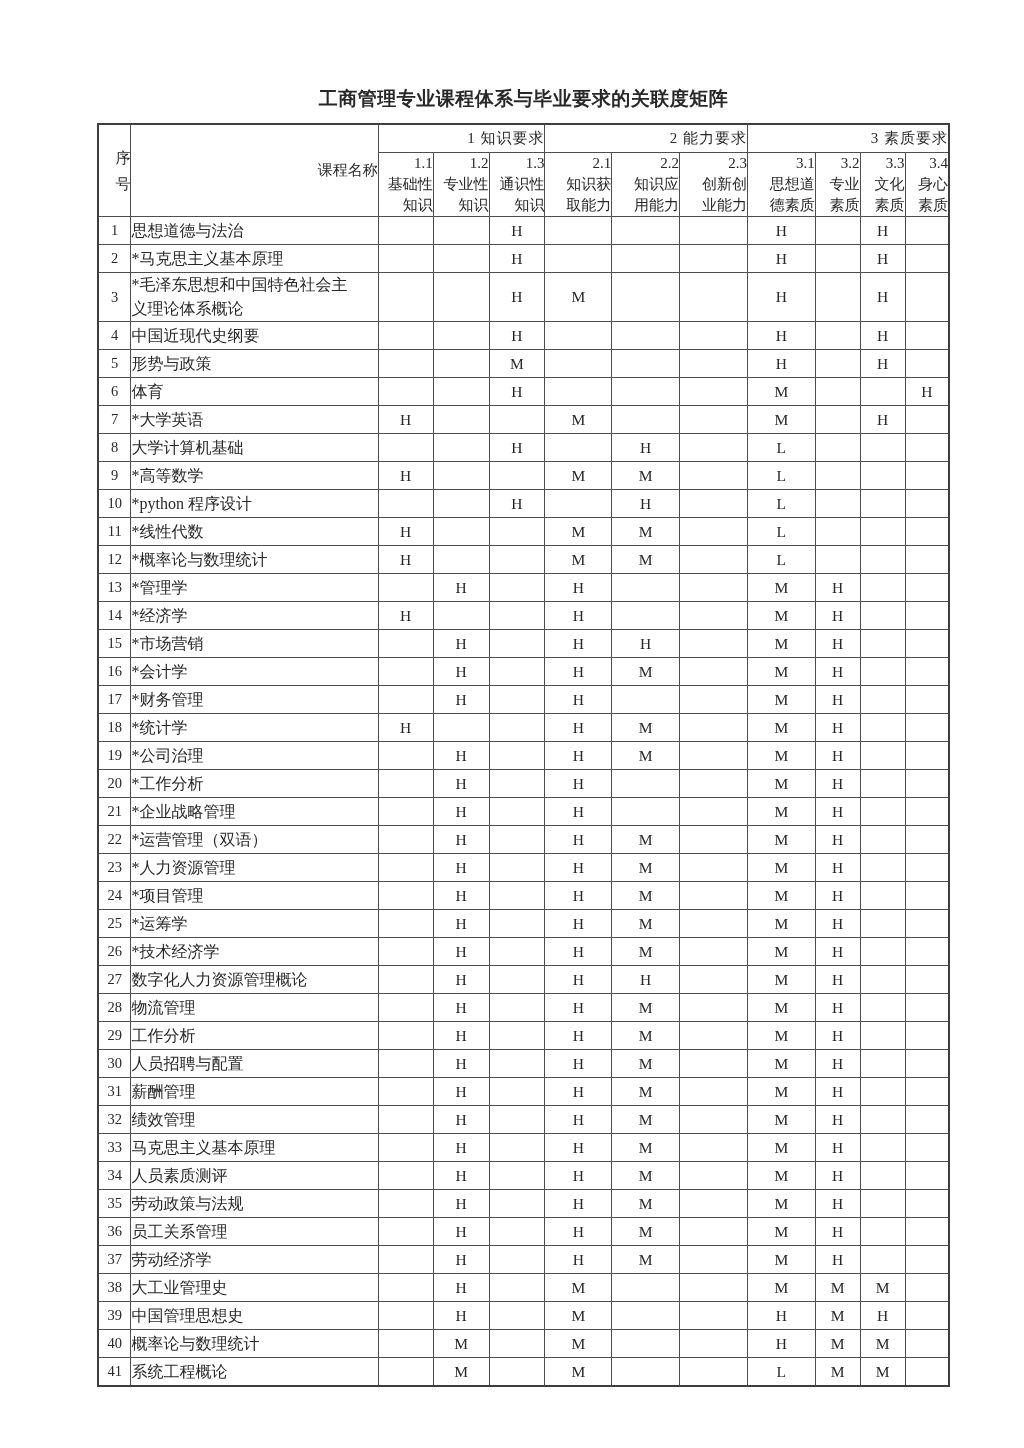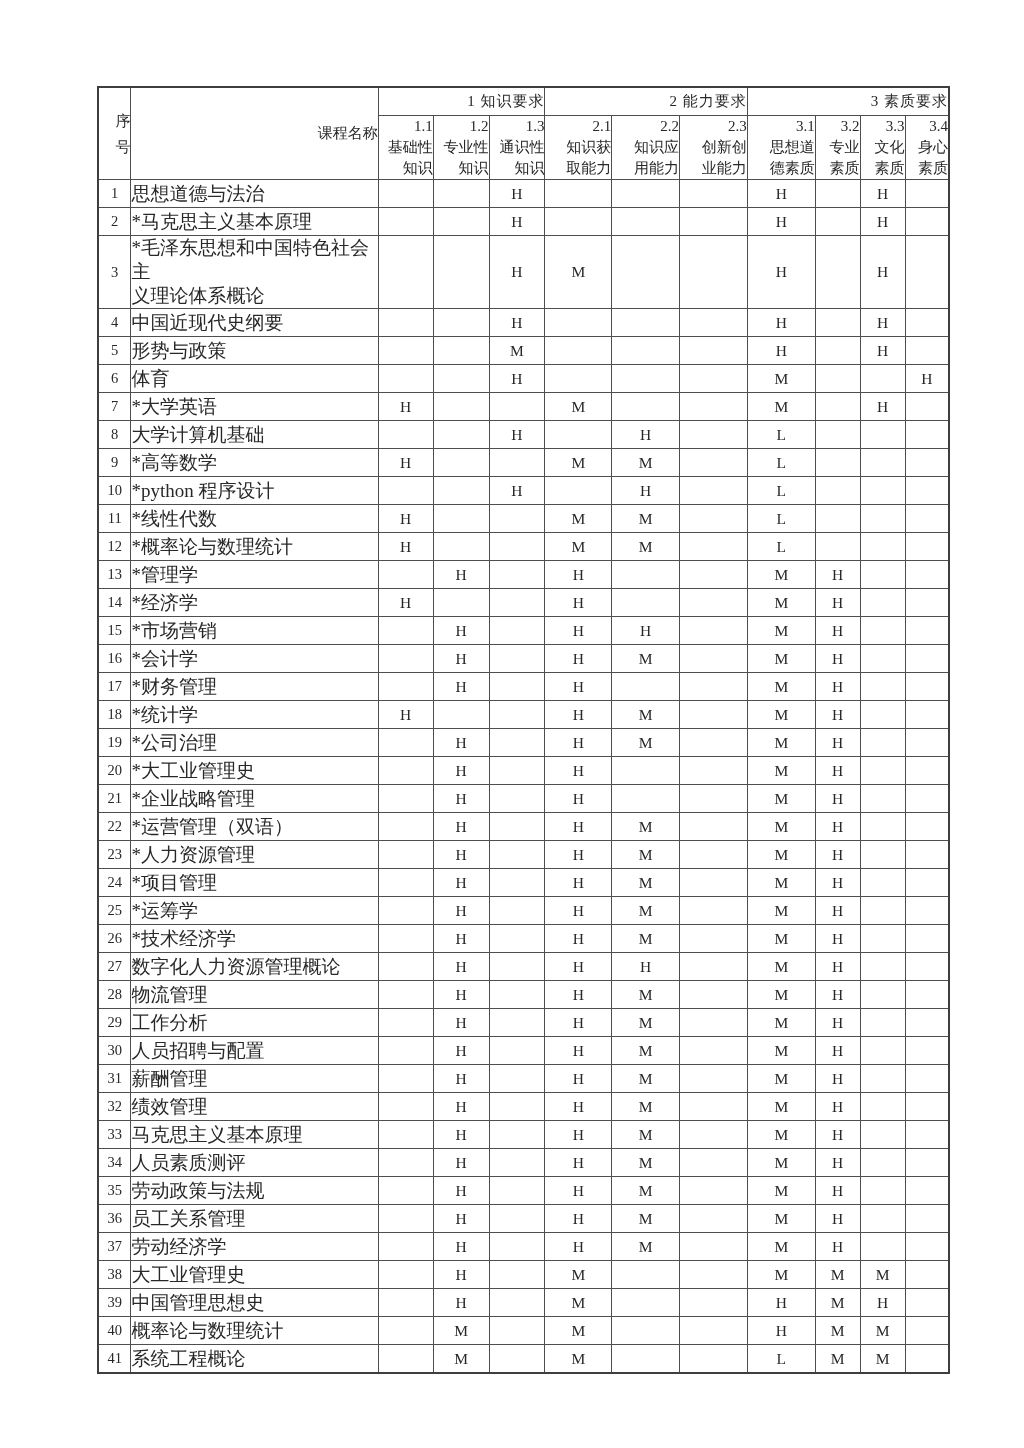--- a/index.html
+++ b/index.html
@@ -63,34 +63,35 @@
   tbody td {
     height: 27px;
   }
   td.no-cell {
     text-align: center;
     font-size: 14.5px;
   }
   td.name-cell {
     text-align: left;
     padding: 2px 4px 2px 9px;
-    font-size: 19px;
+    font-size: 16px;
     white-space: pre-line;
     line-height: 24px;
   }
   td.val-cell {
     text-align: center;
     font-size: 15.5px;
   }
 </style>
 </head>
 <body>
 
 <div class="page">
   <div class="content">
+    <h1 class="doc-title">工商管理专业课程体系与毕业要求的关联度矩阵</h1>
     <table class="matrix">
       <colgroup>
         <col style="width:33px">
         <col style="width:248px">
         <col style="width:55px">
         <col style="width:56px">
         <col style="width:56px">
         <col style="width:67px">
         <col style="width:68px">
         <col style="width:68px">
@@ -404,21 +405,21 @@
             <td class="val-cell">H</td>
             <td class="val-cell">M</td>
             <td class="val-cell"></td>
             <td class="val-cell">M</td>
             <td class="val-cell">H</td>
             <td class="val-cell"></td>
             <td class="val-cell"></td>
           </tr>
           <tr>
             <td class="no-cell">20</td>
-            <td class="name-cell">*大工业管理史</td>
+            <td class="name-cell">*工作分析</td>
             <td class="val-cell"></td>
             <td class="val-cell">H</td>
             <td class="val-cell"></td>
             <td class="val-cell">H</td>
             <td class="val-cell"></td>
             <td class="val-cell"></td>
             <td class="val-cell">M</td>
             <td class="val-cell">H</td>
             <td class="val-cell"></td>
             <td class="val-cell"></td>

